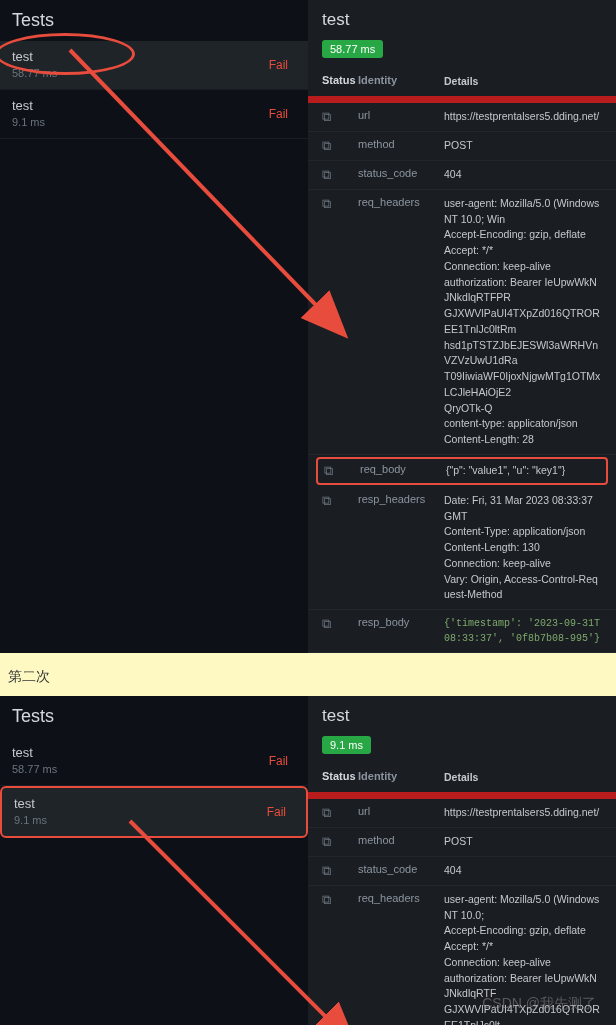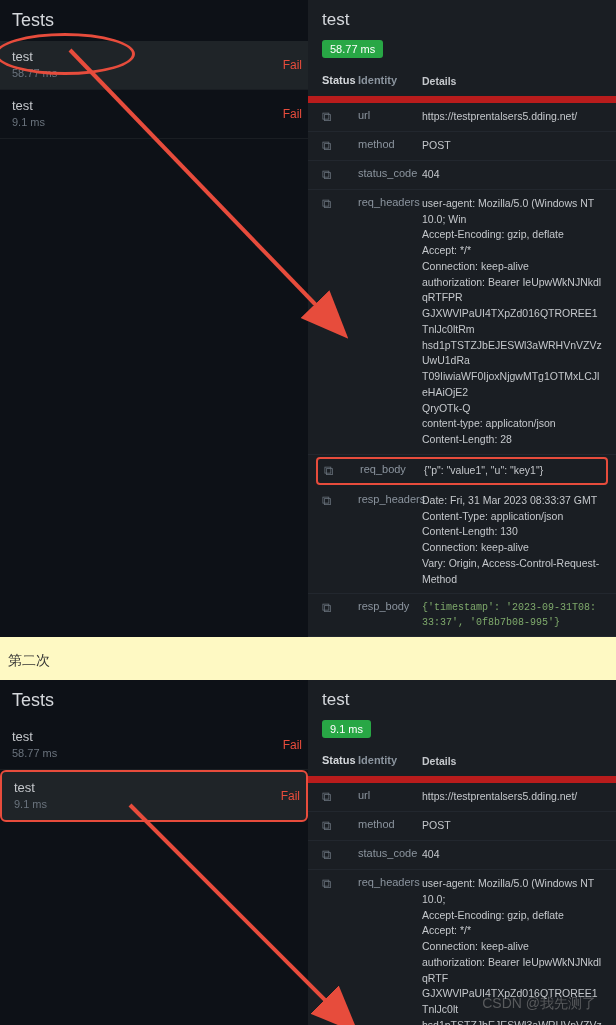--- a/index.html
+++ b/index.html
@@ -5,28 +5,28 @@
     * { margin: 0; padding: 0; box-sizing: border-box; }
     body { font-family: -apple-system, BlinkMacSystemFont, "Segoe UI", sans-serif; background: #fff; width: 616px; }
     .panel { display: flex; background: #701a75; color: #c5c8cc; border-radius: 23px; }
     .left { width: 308px; background: #0d1117; flex-shrink: 0; }
     .right { flex: 1; background: #1a1e23; overflow: hidden; }
     .tests-header { font-size: 18px; font-weight: 500; color: #d5d8dc; padding: 10px 12px; }
     .test-item { padding: 8px 12px 10px; border-bottom: 1px solid #1a1e23; position: relative; cursor: pointer; }
     .test-item.selected { background: #1f2428; }
     .test-name { font-size: 13px; color: #c5c8cc; }
     .test-time { font-size: 11px; color: #6a737d; margin-top: 3px; }
-    .test-fail { position: absolute; right: 6px; top: 50%; transform: translateY(-50%); color: #e74c3c; font-size: 12px; }
+    .test-fail { position: absolute; right: 20px; top: 50%; transform: translateY(-50%); color: #e74c3c; font-size: 12px; }
     .right-header { font-size: 17px; font-weight: 400; color: #d5d8dc; padding: 10px 14px 6px; }
     .badge { display: inline-block; background: #28a745; color: #fff; font-size: 11px; padding: 3px 8px; border-radius: 3px; margin: 4px 14px 10px; font-weight: 500; }
     .table-head, .table-row { display: flex; padding: 6px 14px; font-size: 11px; align-items: flex-start; }
     .table-head { color: #d5d8dc; font-weight: 600; border-bottom: 7px solid #b91c1c; }
     .table-row { border-bottom: 1px solid #22272e; }
     .col-status { width: 36px; flex-shrink: 0; }
-    .col-identity { width: 64px; flex-shrink: 0; color: #8b949e; }
+    .col-identity { width: 86px; flex-shrink: 0; color: #8b949e; }
     .col-details { flex: 1; color: #c5c8cc; word-break: break-all; font-size: 10.5px; line-height: 1.5; }
     .link-icon { color: #6a737d; font-size: 13px; }
     .code-font { font-family: 'Courier New', monospace; color: #7ea96b; font-size: 10px; }
     
     .highlight-row { border: 2px solid #e74c3c; border-radius: 4px; margin: 2px 8px; padding: 4px 6px; }
     .highlight-test { border: 2px solid #e74c3c; border-radius: 6px; }
     .oval-marker { position: absolute; border: 3px solid #e74c3c; border-radius: 50%; width: 140px; height: 42px; left: -5px; top: -8px; pointer-events: none; }
     
     .arrow-svg { position: absolute; pointer-events: none; z-index: 10; }
     

